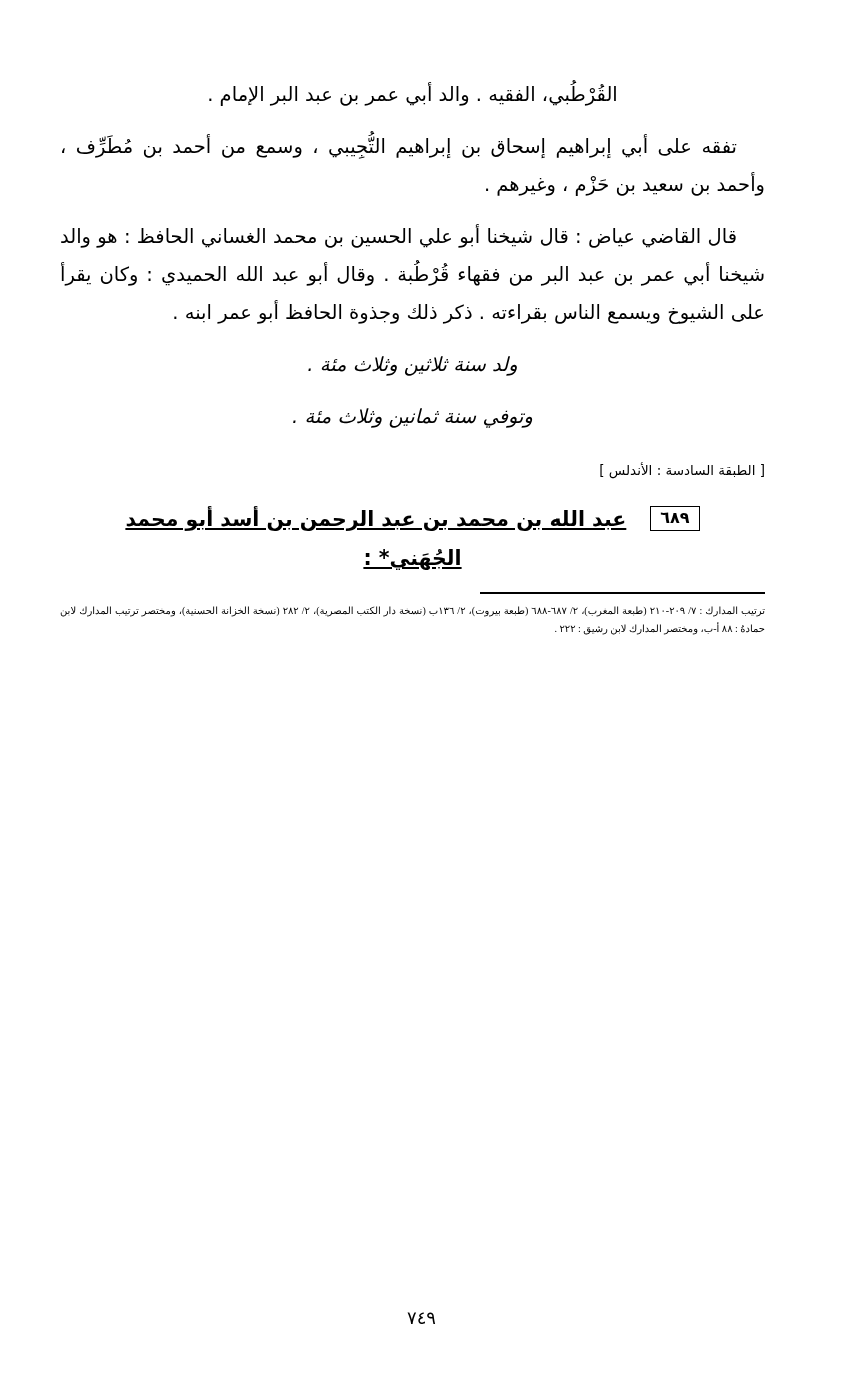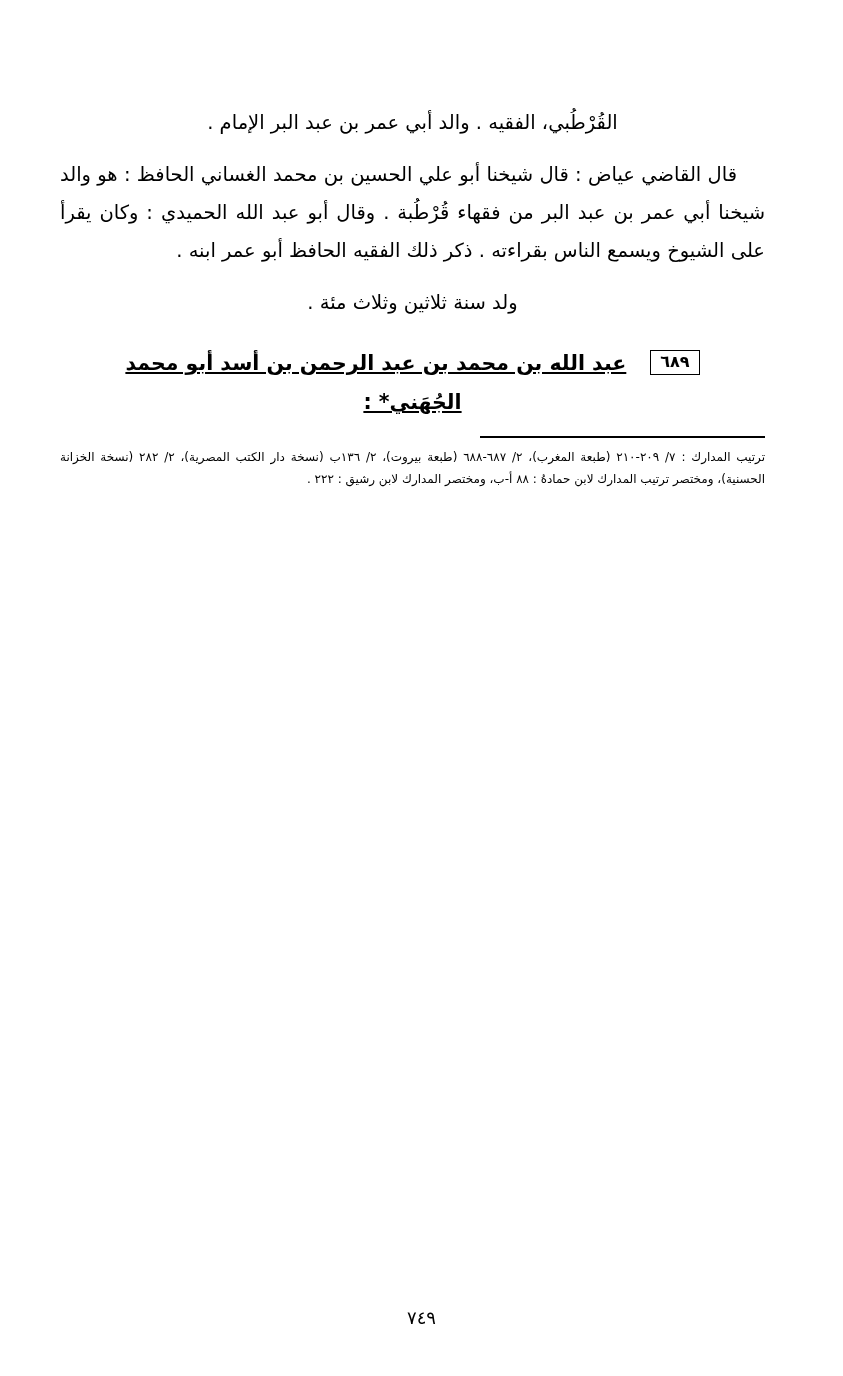--- a/index.html
+++ b/index.html
@@ -14,21 +14,21 @@
     font-family: "DejaVu Sans", "Liberation Sans", sans-serif;
     color: #000000;
     overflow: hidden;
   }
   .page {
     position: absolute;
     top: 0; left: 0;
     width: 843px;
     height: 1376px;
     box-sizing: border-box;
-    padding: 104px 78px 40px 60px;
+    padding: 76px 78px 40px 60px;
   }
   .body-text {
     font-size: 19.5px;
     line-height: 1.95;
     text-align: justify;
     text-align-last: center;
     direction: rtl;
   }
   p.para {
     margin: 0 0 14px 0;
@@ -39,20 +39,21 @@
   p.para.center-last {
     text-align-last: center;
   }
   p.para.no-indent {
     text-indent: 0;
   }
   p.single-center {
     margin: 0 0 14px 0;
     text-indent: 0;
     text-align: center;
+    font-style: italic;
   }
   .tabaqa-note {
     margin-top: 26px;
     margin-bottom: 6px;
     font-size: 13.5px;
     text-align: right;
     direction: rtl;
   }
   .entry-heading {
     margin-top: 22px;
@@ -88,25 +89,26 @@
     margin: 14px 0 8px auto;
   }
   .sources-title {
     font-size: 13.5px;
     font-weight: bold;
     text-align: right;
     direction: rtl;
     margin-bottom: 8px;
   }
   .sources {
-    font-size: 12px;
+    font-size: 10px;
     line-height: 1.85;
     direction: rtl;
     text-align: justify;
     text-align-last: right;
+    font-family: Liberation Serif, serif;
   }
   .sources p {
     margin: 0 0 2px 0;
     text-indent: 0;
   }
   .sources p.last-center {
     text-align-last: left;
   }
   .page-number {
     position: absolute;
@@ -118,24 +120,27 @@
     letter-spacing: 1px;
   }
 </style>
 </head>
 <body>
 
 <div class="page">
 
   <div class="body-text">
     <p class="para no-indent center-last">القُرْطُبي، الفقيه . والد أبي عمر بن عبد البر الإمام .</p>
-    <p class="para">قال القاضي عياض : قال شيخنا أبو علي الحسين بن محمد الغساني الحافظ : هو والد شيخنا أبي عمر بن عبد البر من فقهاء قُرْطُبة . وقال أبو عبد الله الحميدي : وكان يقرأ على الشيوخ ويسمع الناس بقراءته . ذكر ذلك الفقيه الحافظ أبو عمر ابنه .</p>
+    <p class="para">تفقه على أبي إبراهيم إسحاق بن إبراهيم التُّجِيبي ، وسمع من أحمد بن مُطَرِّف ، وأحمد بن سعيد بن حَزْم ، وغيرهم .</p>
+    <p class="para">قال القاضي عياض : قال شيخنا أبو علي الحسين بن محمد الغساني الحافظ : هو والد شيخنا أبي عمر بن عبد البر من فقهاء قُرْطُبة . وقال أبو عبد الله الحميدي : وكان يقرأ على الشيوخ ويسمع الناس بقراءته . ذكر ذلك وجذوة الحافظ أبو عمر ابنه .</p>
     <p class="single-center">ولد سنة ثلاثين وثلاث مئة .</p>
+    <p class="single-center">وتوفي سنة ثمانين وثلاث مئة .</p>
   </div>
 
+  <div class="tabaqa-note">[ الطبقة السادسة : الأندلس ]</div>
 
   <div class="entry-heading">
     <span class="entry-number">٦٨٩</span><span class="htext">عبد الله بن محمد بن عبد الرحمن بن أسد أبو محمد</span>
     <div class="htext" style="text-align:right;">الجُهَني* :</div>
   </div>
 
 
   <div class="rule"></div>
 
 

